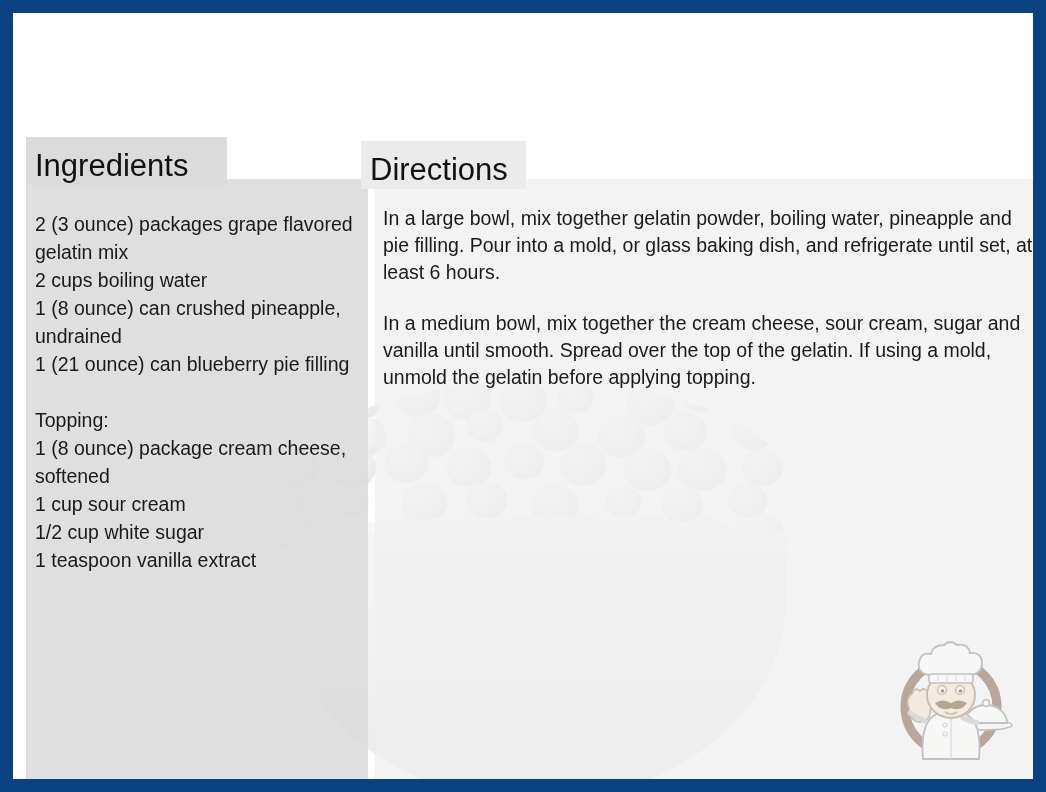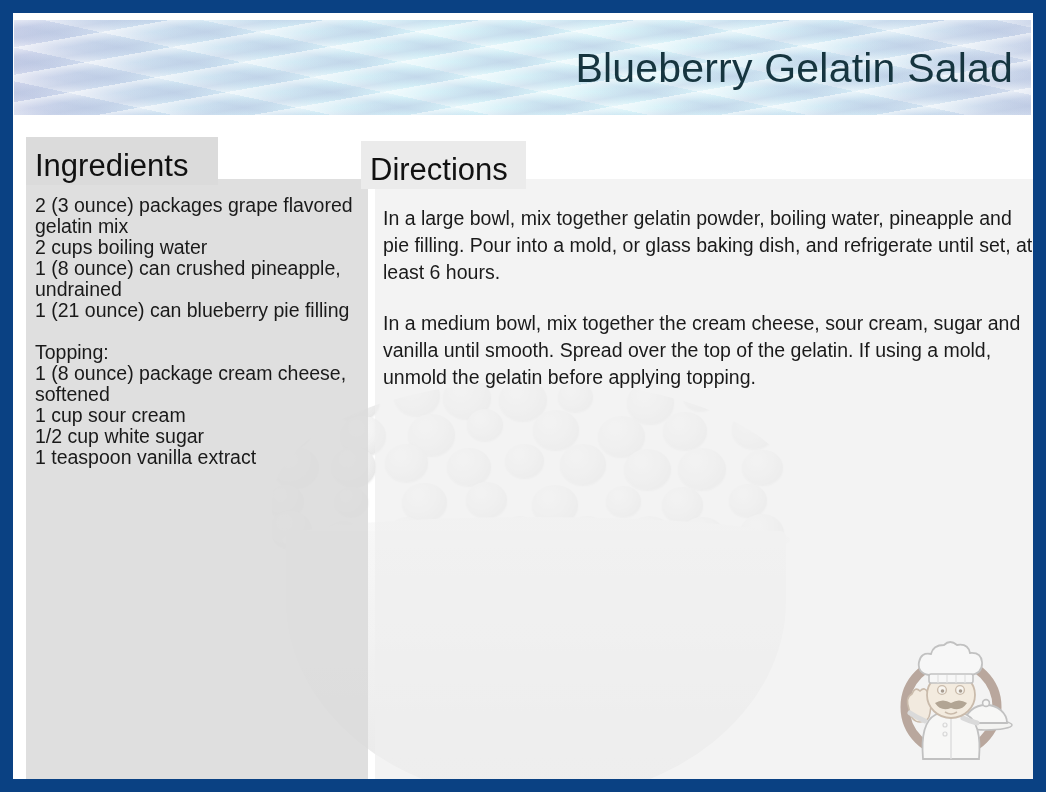--- a/index.html
+++ b/index.html
@@ -116,43 +116,44 @@
   }
   .tab {
     position: absolute;
     background: #dbdbdb;
     height: 48px;
   }
   .tab-left {
     left: 13px;
     top: 124px;
     width: 192px;
+    padding-left: 9px;
   }
   .tab-right {
     left: 348px;
     top: 128px;
     width: 165px;
     background: #ebebeb;
   }
   .tab-label {
     position: absolute;
     left: 9px;
     bottom: 1px;
     font-size: 31px;
     color: #111111;
     white-space: nowrap;
   }
   
   .ingredients-text {
     position: absolute;
     left: 22px;
-    top: 182px;
+    top: 197px;
     width: 320px;
     font-size: 19.5px;
-    line-height: 21px;
+    line-height: 28px;
     color: #1a1a1a;
     white-space: pre-wrap;
   }
   .directions-body {
     position: absolute;
     left: 370px;
     top: 192px;
     width: 650px;
     font-size: 19.5px;
     line-height: 27px;
@@ -223,23 +224,20 @@
           <div class="berry" style="width: 45.2159px; height: 39.79px; left: 354.903px; top: 135.04px;"></div>
           <div class="berry" style="width: 44.8117px; height: 39.4343px; left: 408.12px; top: 135.843px;"></div>
           <div class="berry" style="width: 44.4411px; height: 39.1081px; left: 467.806px; top: 133.377px;"></div>
         </div>
       <div class="bowl-rim"></div>
       <div class="bowl-body"></div>
     </div>
     <div class="photo-fade"></div>
   </div>
 
-  <div class="banner">
-    <div class="banner-title">Blueberry Gelatin Salad</div>
-  </div>
 
   <div class="panel-left"></div>
   <div class="tab tab-left">
     <div class="tab-label">Ingredients</div>
   </div>
   <div class="ingredients-text">2 (3 ounce) packages grape flavored gelatin mix
 2 cups boiling water
 1 (8 ounce) can crushed pineapple, undrained
 1 (21 ounce) can blueberry pie filling
 

